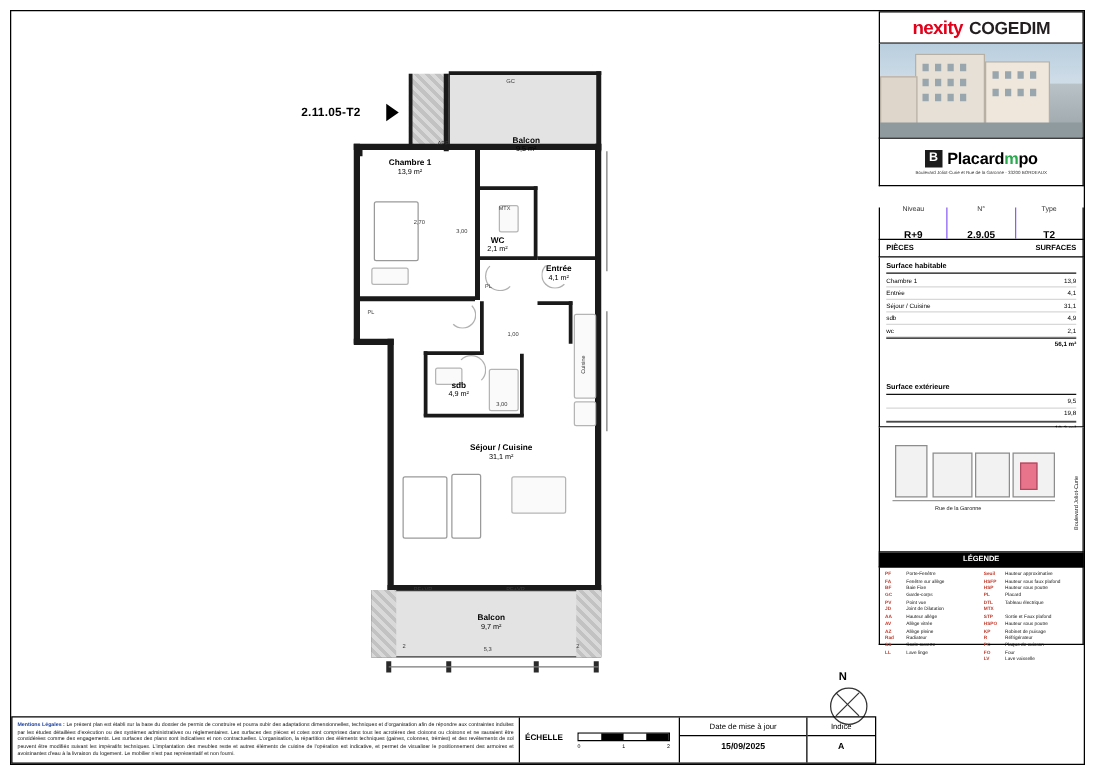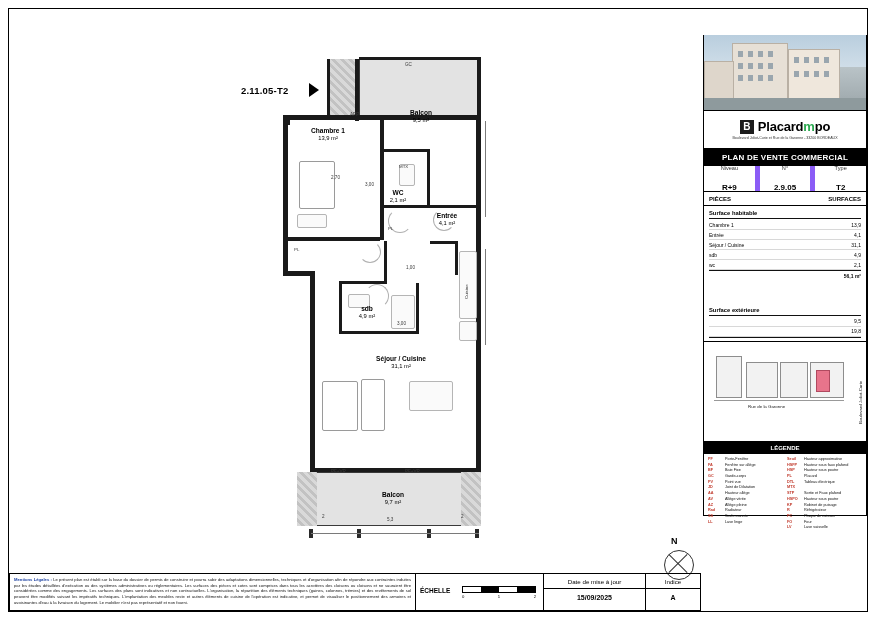--- a/index.html
+++ b/index.html
@@ -72,21 +72,21 @@
   .logo2 .row{display:flex;align-items:center;gap:4px;}
   .logo2 .sq{width:14px;height:14px;background:#1c1c1c;color:#fff;font-size:10px;font-weight:bold;display:flex;align-items:center;justify-content:center;}
   .logo2 .nm{font-size:13px;font-weight:bold;letter-spacing:-.2px;}
   .logo2 .nm .g{color:#2aa94f;}
   .logo2 .ad{font-size:3.6px;color:#333;margin-top:2px;}
 
   .pvc{left:0;top:140px;width:164px;height:17px;border:1px solid #000;border-top:0;background:#000;color:#fff;display:flex;align-items:center;justify-content:center;font-size:8px;font-weight:bold;letter-spacing:.2px;}
 
   .nivrow{left:0;top:157px;width:164px;height:26px;border:1px solid #000;border-top:0;display:flex;}
   .nivrow .c{flex:1;display:flex;flex-direction:column;align-items:center;justify-content:center;}
-  .nivrow .c+.c{border-left:5px solid #8b5cf6;}
+  .nivrow .c+.c{border-left:1px solid #8b5cf6;}
   .nivrow .k{font-size:5.6px;color:#333;}
   .nivrow .v{font-size:8px;font-weight:bold;margin-top:12px;}
 
   .piecehdr{left:0;top:183px;width:164px;height:14px;border:1px solid #000;border-top:0;display:flex;align-items:center;justify-content:space-between;padding:0 5px;box-sizing:border-box;font-size:6px;font-weight:bold;}
 
   .tablebox{left:0;top:197px;width:164px;height:136px;border:1px solid #000;border-top:0;box-sizing:border-box;padding:4px 5px 0;}
   .secth{font-size:5.8px;font-weight:bold;border-bottom:1px solid #111;padding-bottom:2px;margin-bottom:1px;}
   .trow{display:flex;justify-content:space-between;font-size:5px;border-bottom:1px solid #d8d8d8;padding:1.5px 0;}
   .trow.tot{border-bottom:0;border-top:1px solid #111;font-weight:bold;padding-top:2px;}
   .sec2{margin-top:26px;}
@@ -260,20 +260,24 @@
       <div class="bval">15/09/2025</div>
     </div>
     <div class="indicebox">
       <div class="bhead">Indice</div>
       <div class="bval">A</div>
     </div>
   </div>
 
   <div class="side">
 
+    <div class="sbox brand">
+      <span class="nexity">nexity</span>
+      <span class="cog">COGEDIM</span>
+    </div>
 
     <div class="sbox photo">
       <div class="bld" style="left:28px;top:8px;width:54px;height:56px;"></div>
       <div class="bld" style="left:84px;top:14px;width:50px;height:50px;background:#efe7dc;"></div>
       <div class="bld" style="left:0px;top:26px;width:28px;height:38px;background:#ded6cb;"></div>
       <div class="bldw" style="left:34px;top:16px;width:5px;height:6px;"></div>
       <div class="bldw" style="left:44px;top:16px;width:5px;height:6px;"></div>
       <div class="bldw" style="left:54px;top:16px;width:5px;height:6px;"></div>
       <div class="bldw" style="left:64px;top:16px;width:5px;height:6px;"></div>
       <div class="bldw" style="left:34px;top:28px;width:5px;height:6px;"></div>
@@ -296,21 +300,20 @@
     </div>
 
     <div class="sbox logo2">
       <div class="row">
         <span class="sq">B</span>
         <span class="nm"><span>Placard</span><span class="g">m</span><span>po</span></span>
       </div>
       <div class="ad">Boulevard Joliot-Curie et Rue de la Garonne - 33200 BORDEAUX</div>
     </div>
 
-    <div class="sbox pvc">PLAN DE VENTE COMMERCIAL</div>
 
     <div class="sbox nivrow">
       <div class="c">
         <div class="k">Niveau</div>
         <div class="v">R+9</div>
       </div>
       <div class="c">
         <div class="k">N°</div>
         <div class="v">2.9.05</div>
       </div>

